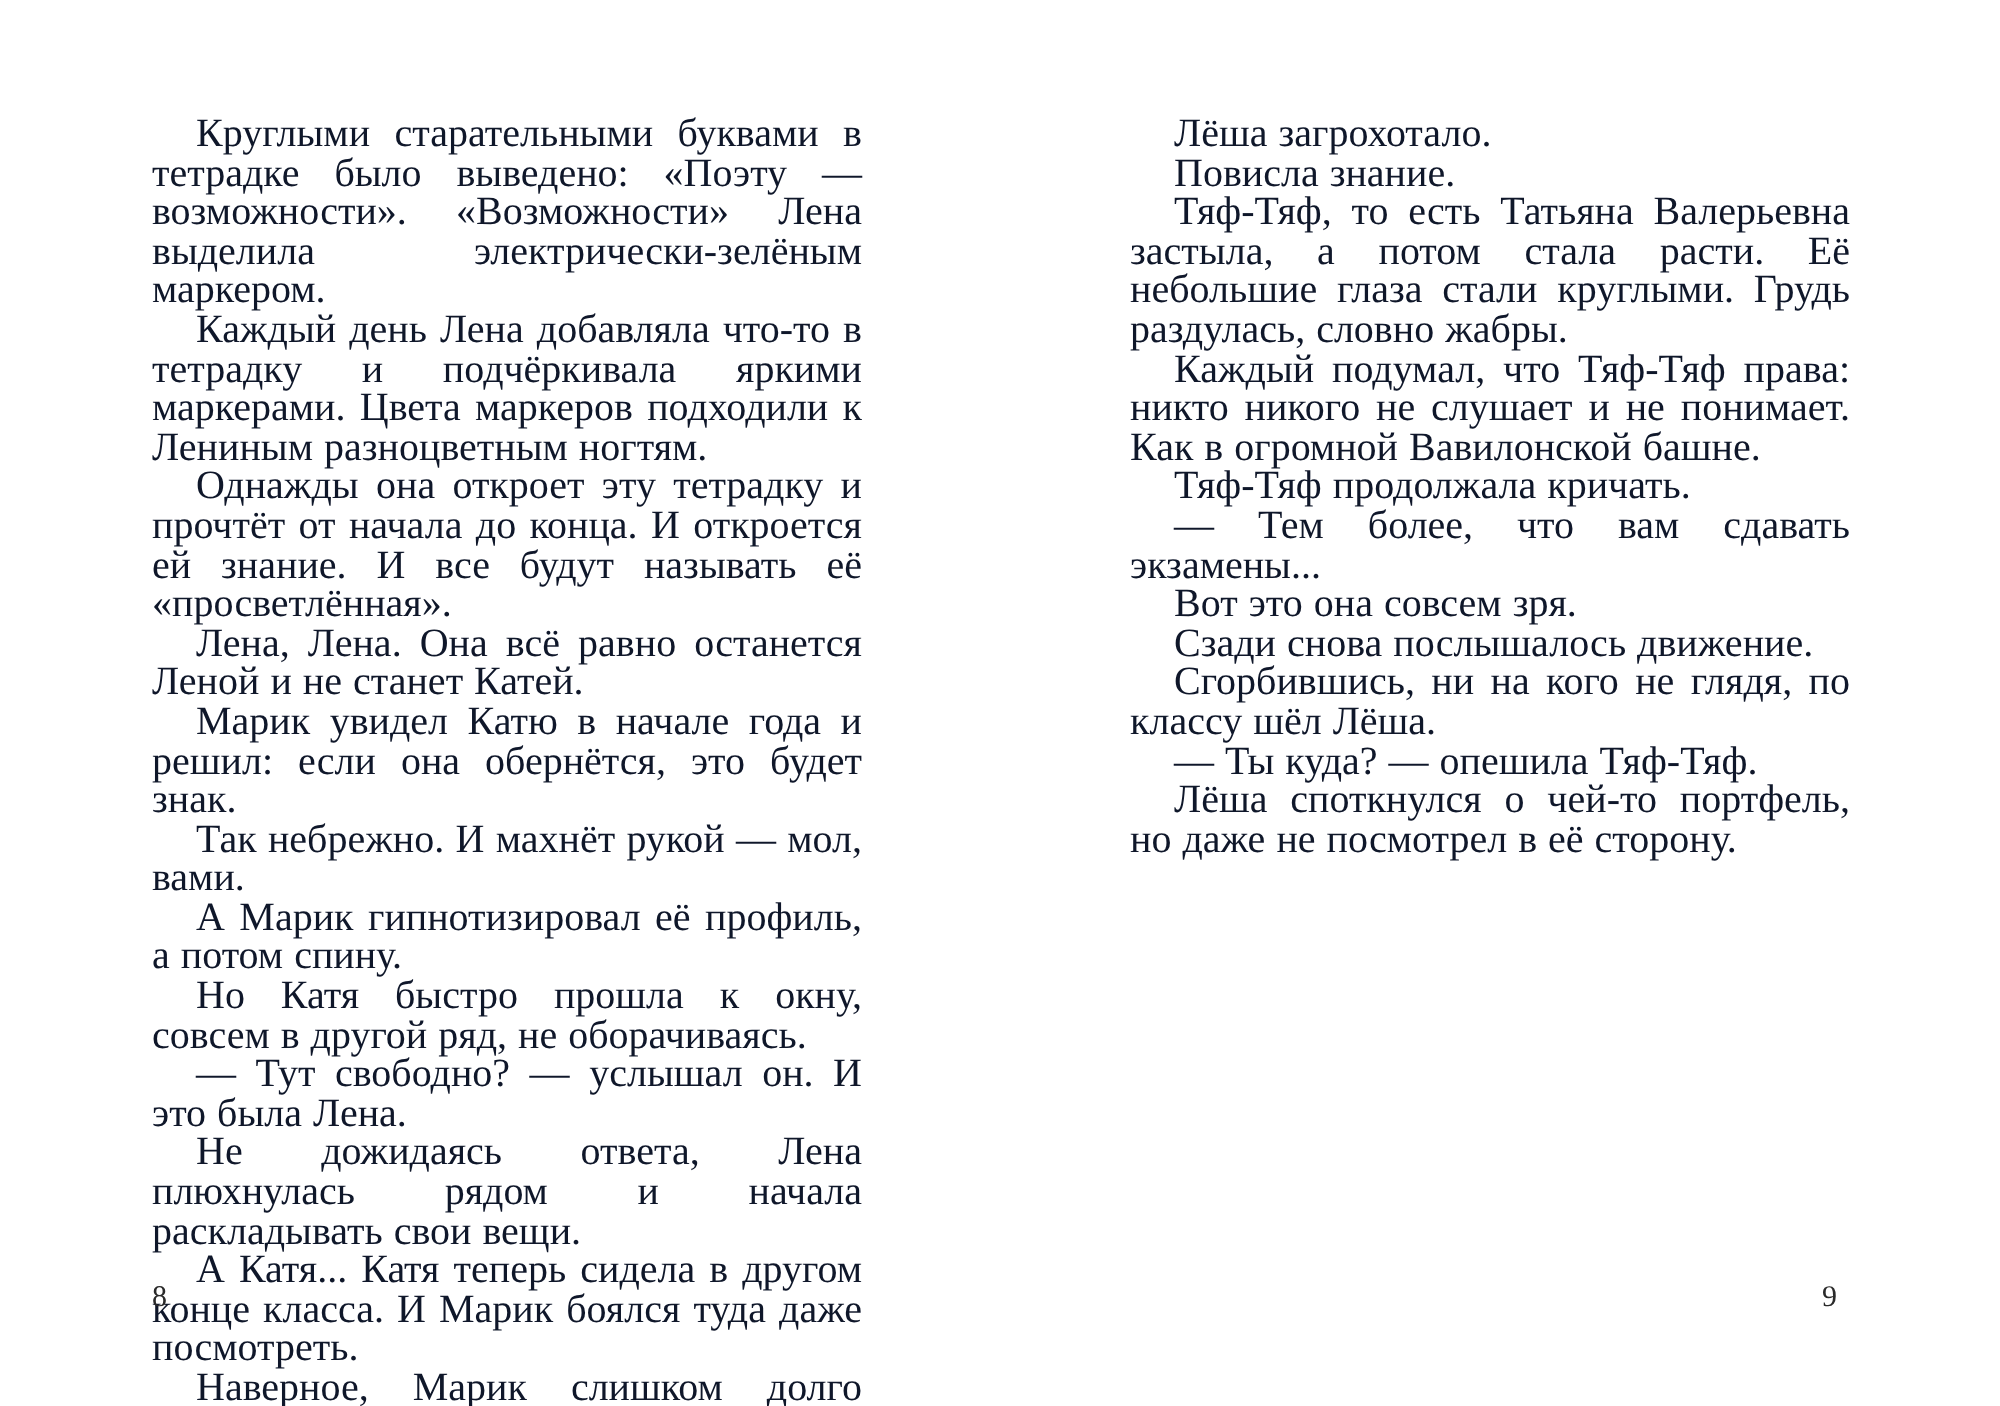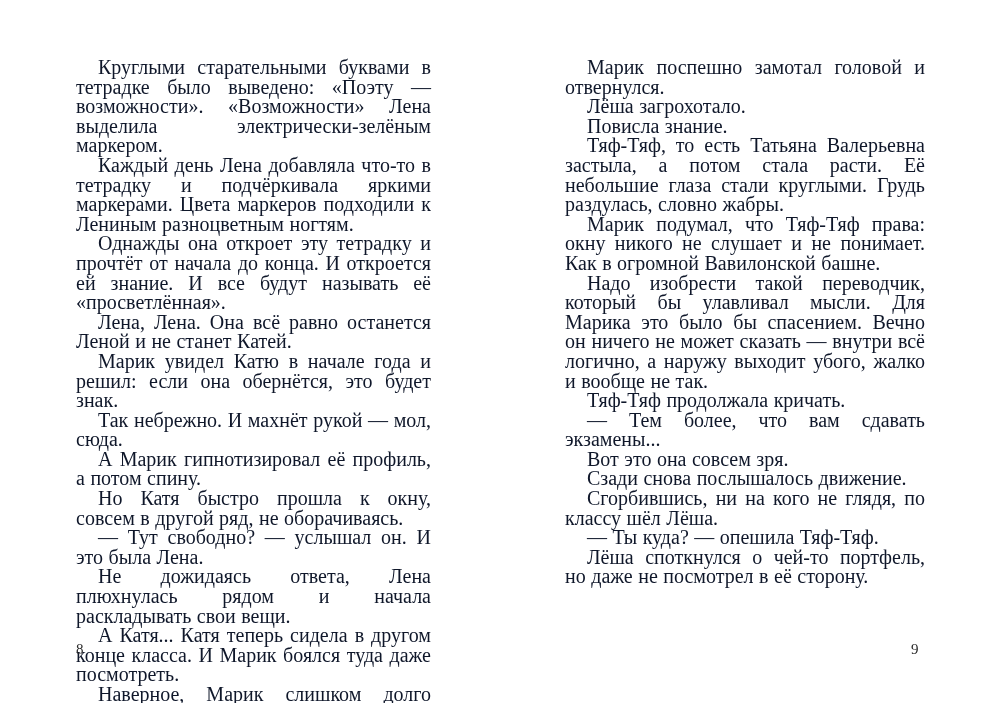--- a/index.html
+++ b/index.html
@@ -64,40 +64,38 @@
 
 <div class="spread">
 
   <div class="page page-left">
     <div class="text-block tb-left">
       <p>Круглыми старательными буквами в тетрадке было выведено: «Поэту — возможности». «Возможности» Лена выделила электрически-зелёным маркером.</p>
       <p>Каждый день Лена добавляла что-то в тетрадку и подчёркивала яркими маркерами. Цвета маркеров подходили к Лениным разноцветным ногтям.</p>
       <p>Однажды она откроет эту тетрадку и прочтёт от начала до конца. И откроется ей знание. И все будут называть её «просветлённая».</p>
       <p>Лена, Лена. Она всё равно останется Леной и не станет Катей.</p>
       <p>Марик увидел Катю в начале года и решил: если она обернётся, это будет знак.</p>
-      <p>Так небрежно. И махнёт рукой — мол, сюда.</p>
+      <p>Так небрежно. И махнёт рукой — мол, вами.</p>
       <p>А Марик гипнотизировал её профиль, а потом спину.</p>
       <p>Но Катя быстро прошла к окну, совсем в другой ряд, не оборачиваясь.</p>
       <p>— Тут свободно? — услышал он. И это была Лена.</p>
       <p>Не дожидаясь ответа, Лена плюхнулась рядом и начала раскладывать свои вещи.</p>
       <p>А Катя... Катя теперь сидела в другом конце класса. И Марик боялся туда даже посмотреть.</p>
       <p>Наверное, Марик слишком долго разглядывал Лену, потому что она нервно спросила:</p>
       <p>— Что?</p>
     </div>
     <div class="page-number pn-left">8</div>
   </div>
 
   <div class="page page-right">
     <div class="text-block tb-right">
-      <p>Марик поспешно замотал головой и отвернулся.</p>
       <p>Лёша загрохотало.</p>
       <p>Повисла знание.</p>
       <p>Тяф-Тяф, то есть Татьяна Валерьевна застыла, а потом стала расти. Её небольшие глаза стали круглыми. Грудь раздулась, словно жабры.</p>
-      <p>Марик подумал, что Тяф-Тяф права: окну никого не слушает и не понимает. Как в огромной Вавилонской башне.</p>
-      <p>Надо изобрести такой переводчик, который бы улавливал мысли. Для Марика это было бы спасением. Вечно он ничего не может сказать — внутри всё логично, а наружу выходит убого, жалко и вообще не так.</p>
+      <p>Каждый подумал, что Тяф-Тяф права: никто никого не слушает и не понимает. Как в огромной Вавилонской башне.</p>
       <p>Тяф-Тяф продолжала кричать.</p>
       <p>— Тем более, что вам сдавать экзамены...</p>
       <p>Вот это она совсем зря.</p>
       <p>Сзади снова послышалось движение.</p>
       <p>Сгорбившись, ни на кого не глядя, по классу шёл Лёша.</p>
       <p>— Ты куда? — опешила Тяф-Тяф.</p>
       <p>Лёша споткнулся о чей-то портфель, но даже не посмотрел в её сторону.</p>
     </div>
     <div class="page-number pn-right">9</div>
   </div>

